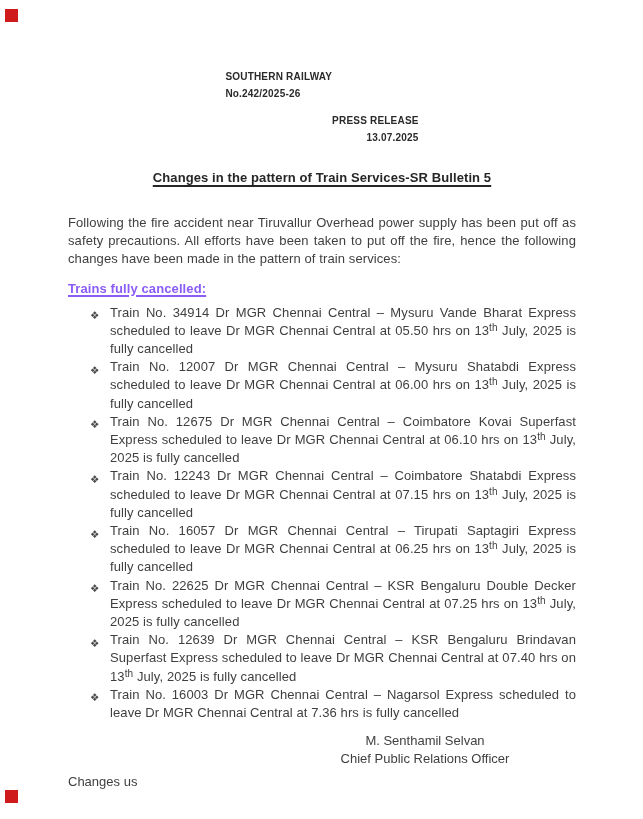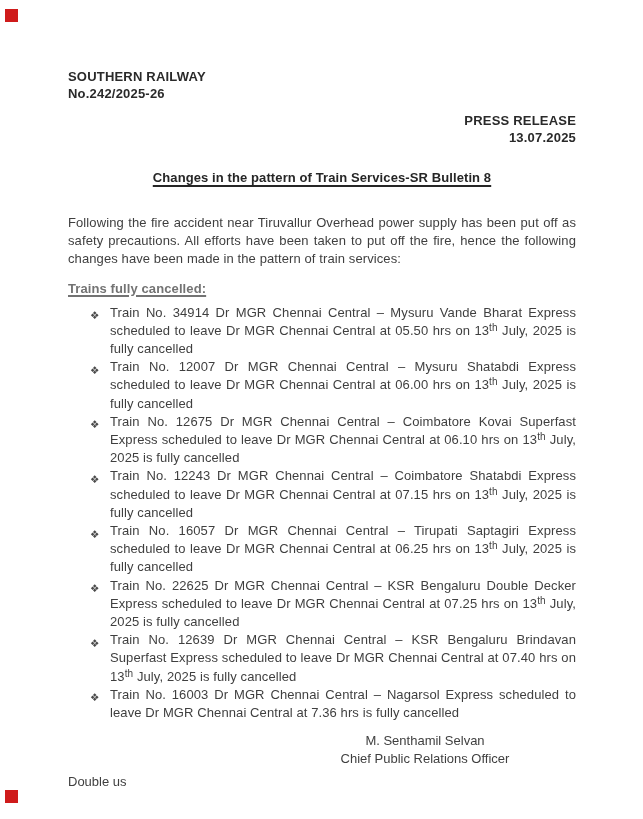--- a/index.html
+++ b/index.html
@@ -30,24 +30,24 @@
   .corner-mark.top { top: 9px; }
   .corner-mark.bottom { top: 790px; }
   .content {
     position: absolute;
     left: 68px;
     top: 68px;
     width: 508px;
   }
   .doc-header {
     display: flex;
-    justify-content: space-between;
+    justify-content: center;
     align-items: flex-start;
     font-weight: bold;
-    font-size: 13px;
+    font-size: 10px;
     line-height: 17px;
     color: #2a2a2a;
     letter-spacing: 0.2px;
   }
   .doc-header .right { text-align: right; margin-top: 44px; }
   .doc-title {
     margin-top: 24px;
     text-align: center;
     font-size: 13px;
     font-weight: bold;
@@ -63,21 +63,21 @@
     margin-top: 29px;
     font-size: 13px;
     line-height: 18.2px;
     text-align: justify;
     letter-spacing: 0.1px;
   }
   .section-heading {
     margin-top: 12px;
     font-size: 13px;
     font-weight: bold;
-    color: #737373;
+    color: #8b5cf6;
     letter-spacing: 0.1px;
   }
   .section-heading .underlined {
     text-decoration: underline;
     text-underline-offset: 2px;
     text-decoration-thickness: 1.5px;
   }
   .bullet-list {
     margin-top: 8px;
   }
@@ -129,21 +129,21 @@
         <div>SOUTHERN RAILWAY</div>
         <div>No.242/2025-26</div>
       </div>
       <div class="right">
         <div>PRESS RELEASE</div>
         <div>13.07.2025</div>
       </div>
     </div>
 
     <div class="doc-title">
-      <span class="underlined">Changes in the pattern of Train Services-SR Bulletin 8</span>
+      <span class="underlined">Changes in the pattern of Train Services-SR Bulletin 5</span>
     </div>
 
     <div class="intro">Following the fire accident near Tiruvallur Overhead power supply has been put off as safety precautions. All efforts have been taken to put off the fire, hence the following changes have been made in the pattern of train services:</div>
 
     <div class="section-heading">
       <span class="underlined">Trains fully cancelled:</span>
     </div>
 
     <div class="bullet-list">
         <div class="bullet-item"><span class="bullet-marker">❖</span><span class="bullet-text"><span>Train No. 34914 Dr MGR Chennai Central – Mysuru Vande Bharat Express scheduled to leave Dr MGR Chennai Central at 05.50 hrs on 13</span><sup>th</sup><span> July, 2025 is fully cancelled</span></span></div>
@@ -154,16 +154,16 @@
         <div class="bullet-item"><span class="bullet-marker">❖</span><span class="bullet-text"><span>Train No. 22625 Dr MGR Chennai Central – KSR Bengaluru Double Decker Express scheduled to leave Dr MGR Chennai Central at 07.25 hrs on 13</span><sup>th</sup><span> July, 2025 is fully cancelled</span></span></div>
         <div class="bullet-item"><span class="bullet-marker">❖</span><span class="bullet-text"><span>Train No. 12639 Dr MGR Chennai Central – KSR Bengaluru Brindavan Superfast Express scheduled to leave Dr MGR Chennai Central at 07.40 hrs on 13</span><sup>th</sup><span> July, 2025 is fully cancelled</span></span></div>
         <div class="bullet-item"><span class="bullet-marker">❖</span><span class="bullet-text"><span>Train No. 16003 Dr MGR Chennai Central – Nagarsol Express scheduled to leave Dr MGR Chennai Central at 7.36 hrs is fully cancelled</span></span></div>
       </div>
 
     <div class="signature">
       <div>M. Senthamil Selvan</div>
       <div>Chief Public Relations Officer</div>
     </div>
 
-    <div class="follow-us">Double us</div>
+    <div class="follow-us">Changes us</div>
 
   </div>
 </div>
 
 </body></html>

